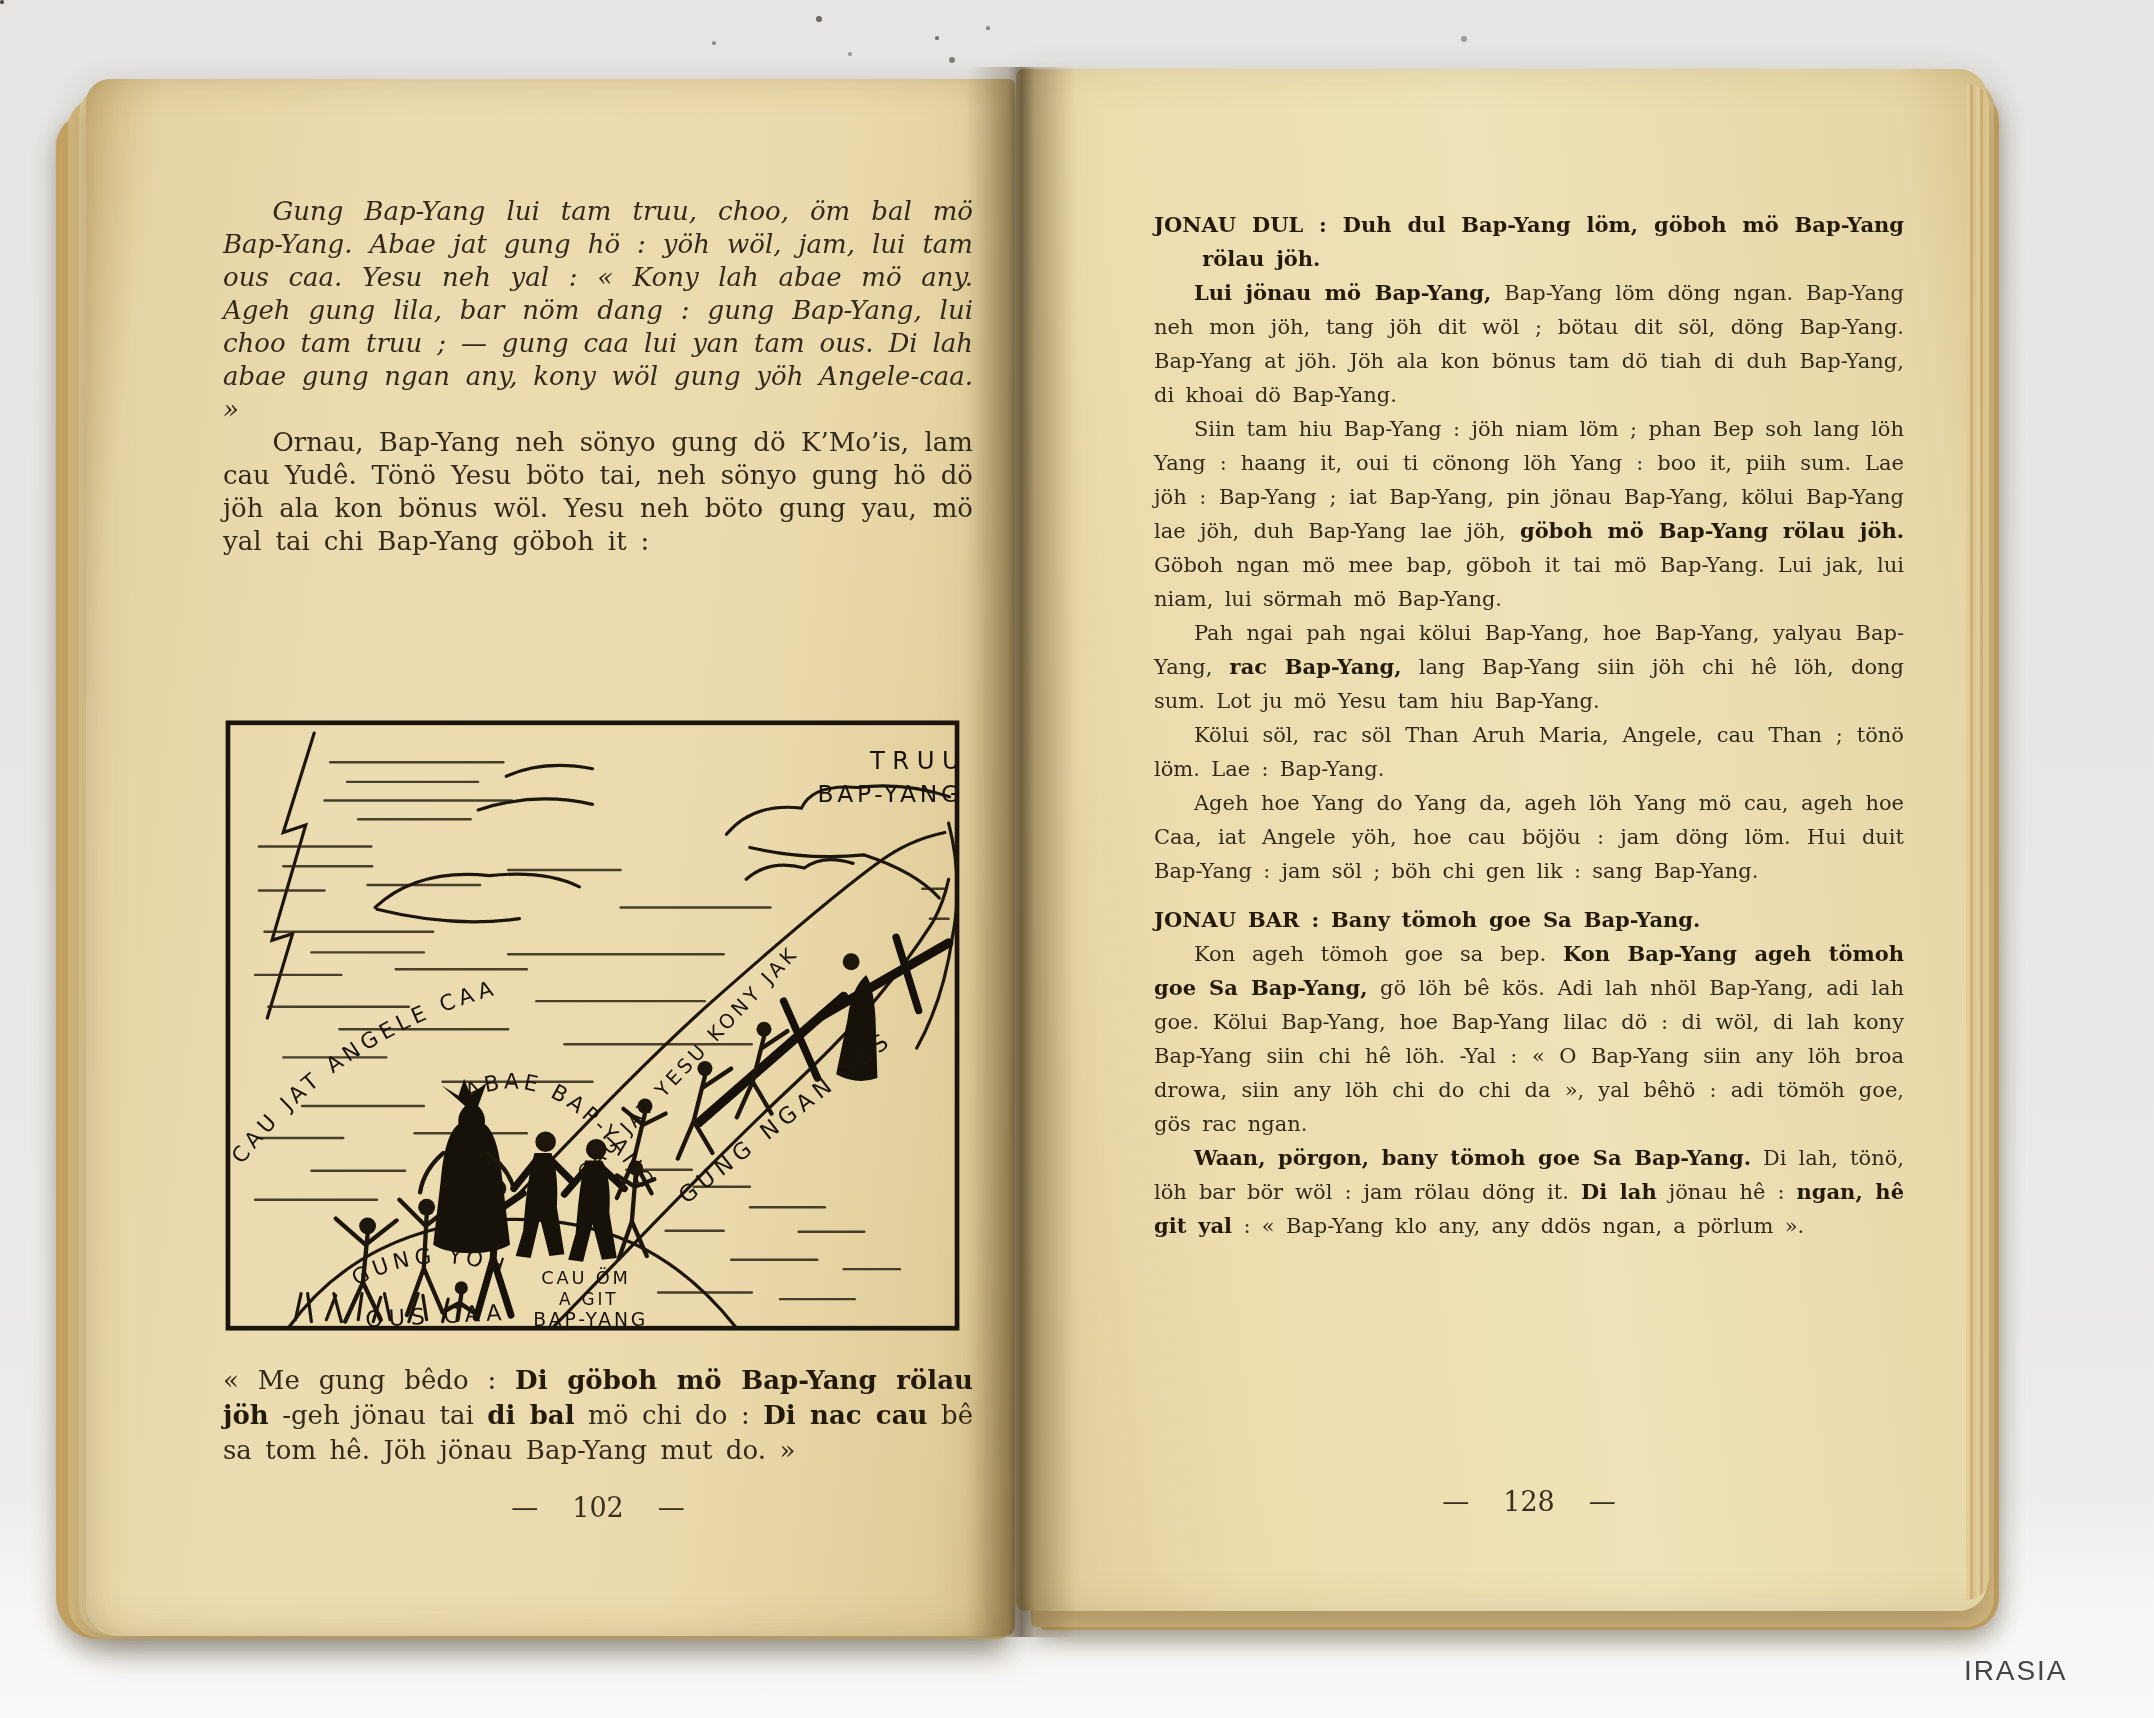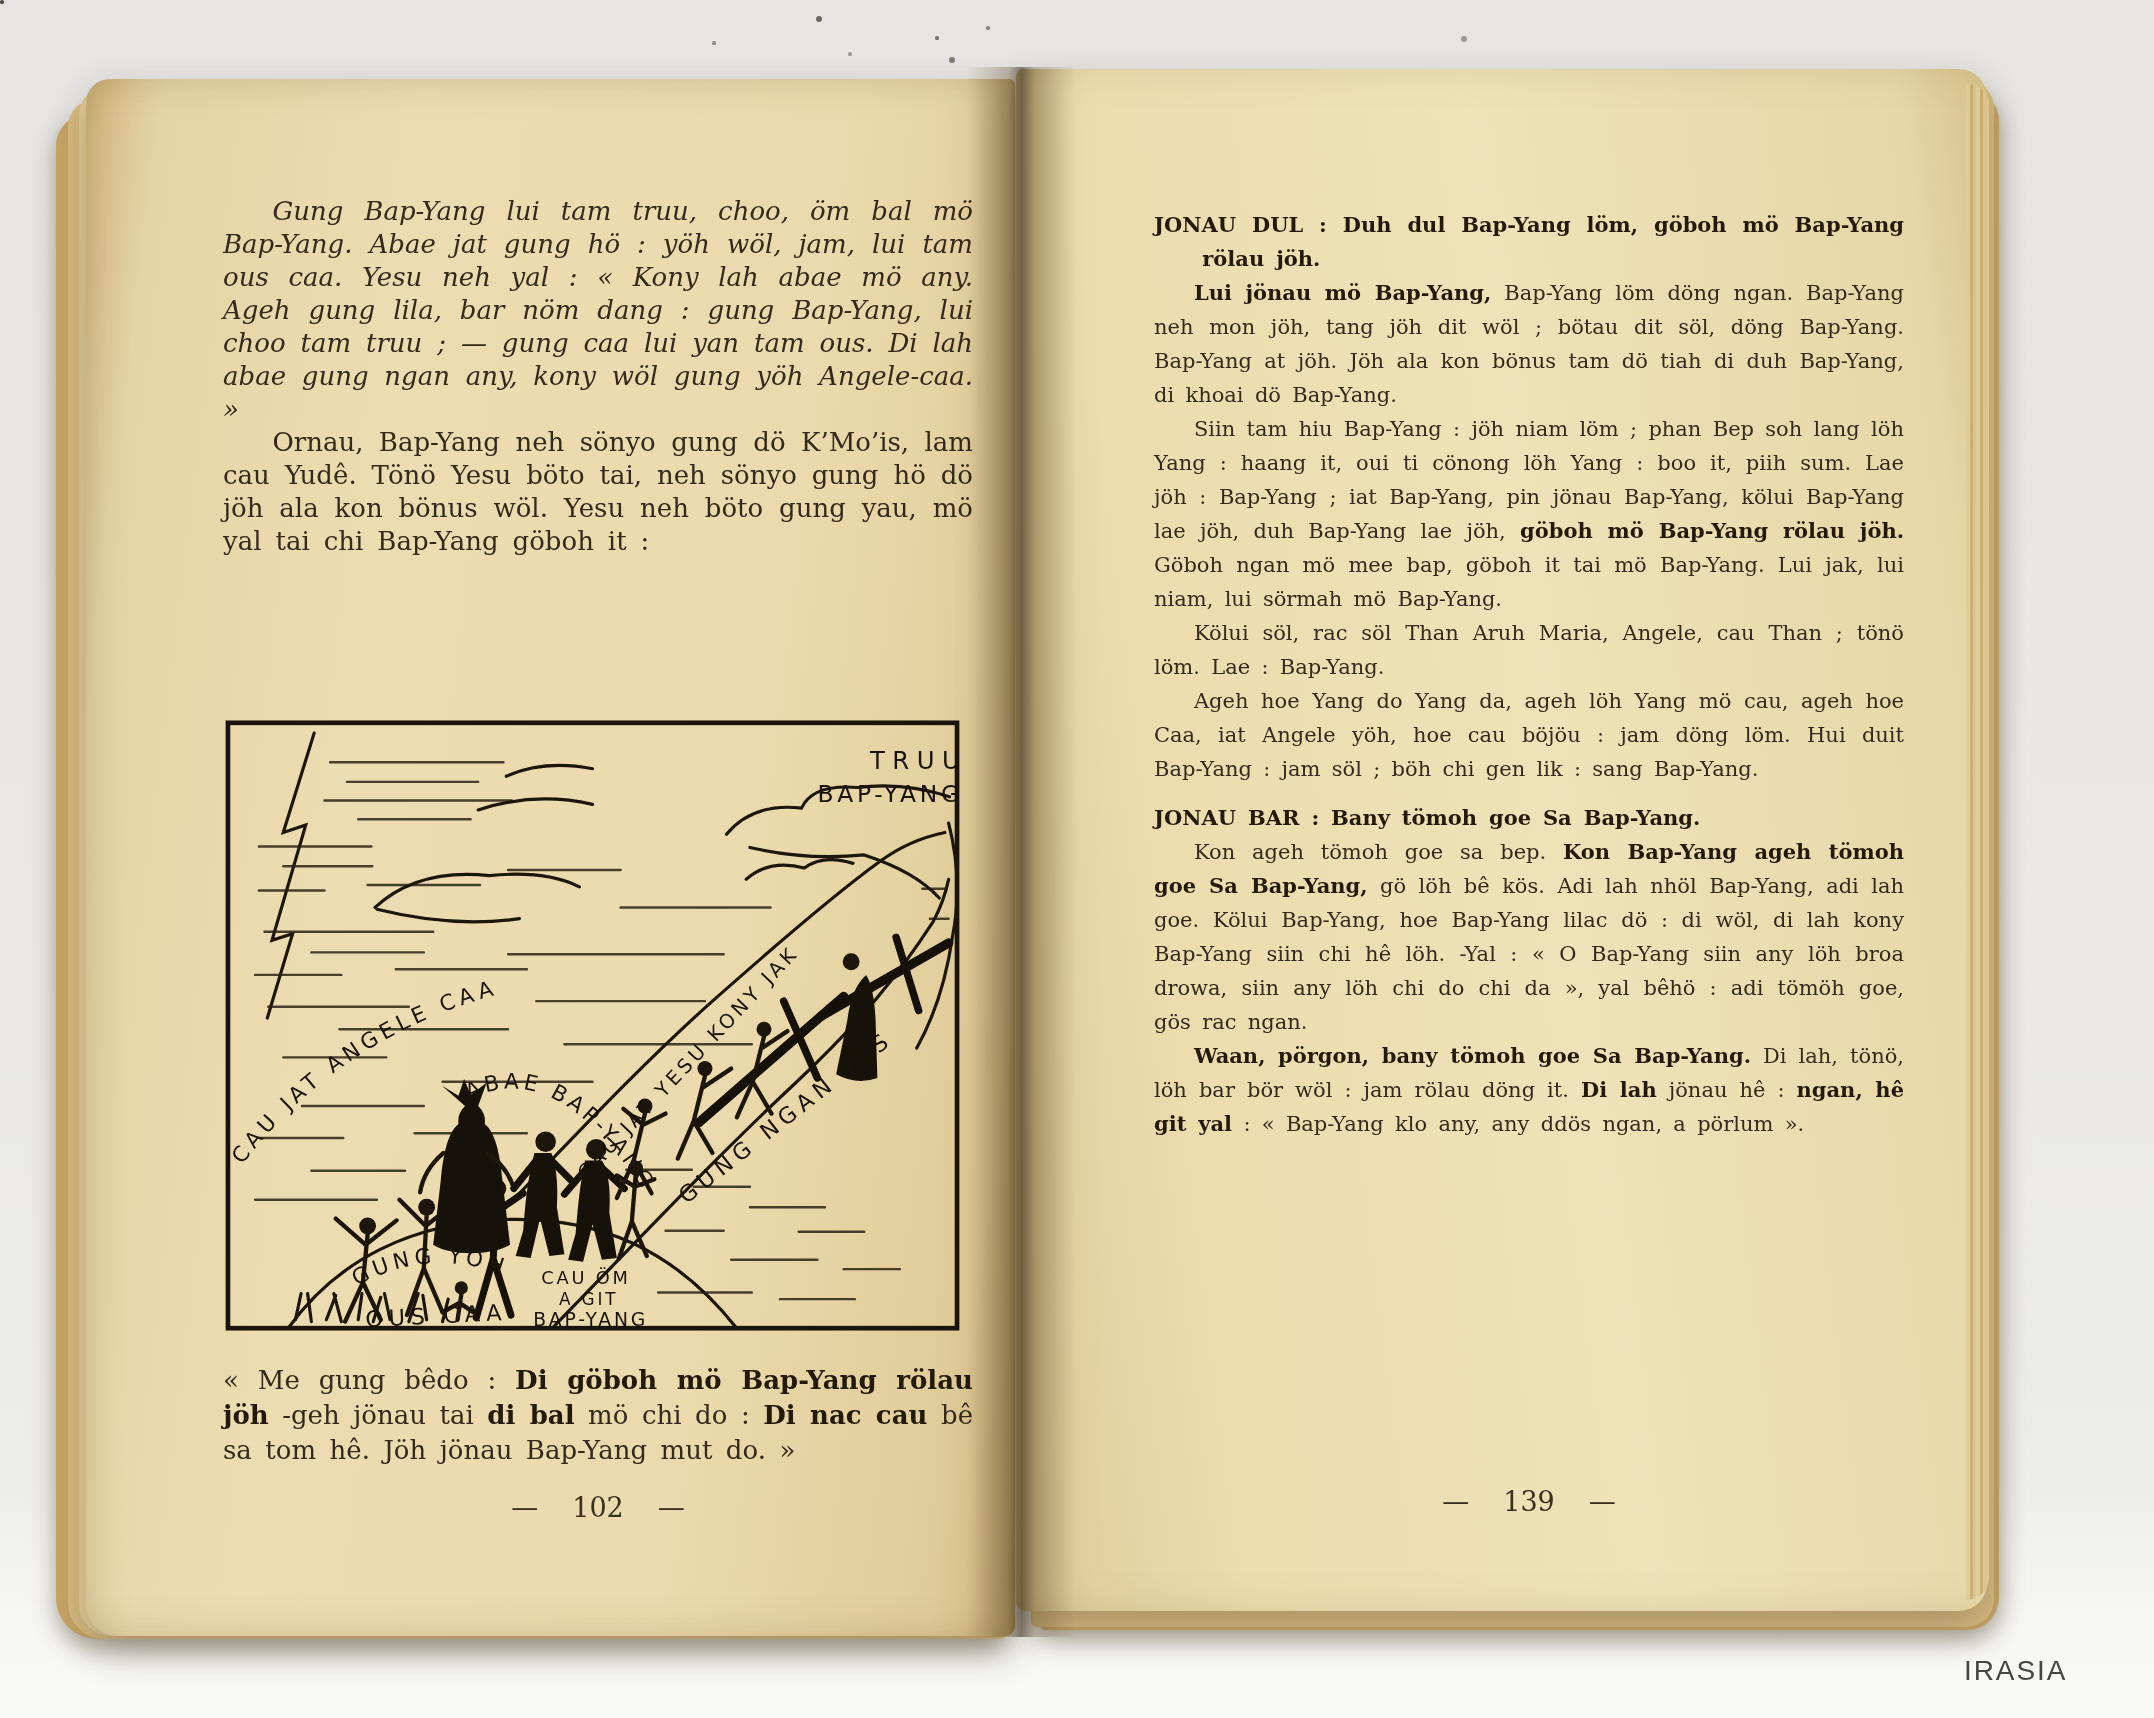--- a/index.html
+++ b/index.html
@@ -196,27 +196,28 @@
 <div class="abs pageno pageno-l">
   <span>—</span>
   <span>102</span>
   <span>—</span>
 </div>
 
 <div class="abs col rp-col">
   <p class="hang"><span>JONAU DUL : Duh dul Bap-Yang löm, göboh mö Bap-Yang rölau jöh.</span></p>
   <p class="ind"><span class="seg-b">Lui jönau mö Bap-Yang,</span><span> Bap-Yang löm döng ngan. Bap-Yang neh mon jöh, tang jöh dit wöl ; bötau dit söl, döng Bap-Yang. Bap-Yang at jöh. Jöh ala kon bönus tam dö tiah di duh Bap-Yang, di khoai dö Bap-Yang.</span></p>
   <p class="ind"><span>Siin tam hiu Bap-Yang : jöh niam löm ; phan Bep soh lang löh Yang : haang it, oui ti cönong löh Yang : boo it, piih sum. Lae jöh : Bap-Yang ; iat Bap-Yang, pin jönau Bap-Yang, kölui Bap-Yang lae jöh, duh Bap-Yang lae jöh, </span><span class="seg-b">göboh mö Bap-Yang rölau jöh.</span><span> Göboh ngan mö mee bap, göboh it tai mö Bap-Yang. Lui jak, lui niam, lui sörmah mö Bap-Yang.</span></p>
+  <p class="ind"><span>Pah ngai pah ngai kölui Bap-Yang, hoe Bap-Yang, yalyau Bap-Yang, </span><span class="seg-b">rac Bap-Yang,</span><span> lang Bap-Yang siin jöh chi hê löh, dong sum. Lot ju mö Yesu tam hiu Bap-Yang.</span></p>
   <p class="ind"><span>Kölui söl, rac söl Than Aruh Maria, Angele, cau Than ; tönö löm. Lae : Bap-Yang.</span></p>
   <p class="ind"><span class="seg-i">Ageh hoe Yang do Yang da, ageh löh Yang mö cau, ageh hoe Caa, iat Angele yöh, hoe cau böjöu : jam döng löm. Hui duit Bap-Yang : jam söl ; böh chi gen lik : sang Bap-Yang.</span></p>
   <p class="hang gap-top"><span>JONAU BAR : Bany tömoh goe Sa Bap-Yang.</span></p>
   <p class="ind"><span>Kon ageh tömoh goe sa bep. </span><span class="seg-b">Kon Bap-Yang ageh tömoh goe Sa Bap-Yang,</span><span> gö löh bê kös. Adi lah nhöl Bap-Yang, adi lah goe. Kölui Bap-Yang, hoe Bap-Yang lilac dö : di wöl, di lah kony Bap-Yang siin chi hê löh. -Yal : « O Bap-Yang siin any löh broa drowa, siin any löh chi do chi da », yal bêhö : adi tömöh goe, gös rac ngan.</span></p>
   <p class="ind"><span class="seg-b">Waan, pörgon, bany tömoh goe Sa Bap-Yang.</span><span> Di lah, tönö, löh bar bör wöl : jam rölau döng it. </span><span class="seg-b">Di lah</span><span> jönau hê : </span><span class="seg-b">ngan, hê git yal</span><span> : « Bap-Yang klo any, any ddös ngan, a pörlum ».</span></p>
 </div>
 
 <div class="abs pageno pageno-r">
   <span>—</span>
-  <span>139</span>
+  <span>128</span>
   <span>—</span>
 </div>
 
 <div class="abs watermark">IRASIA</div>
 
 
 </body></html>

